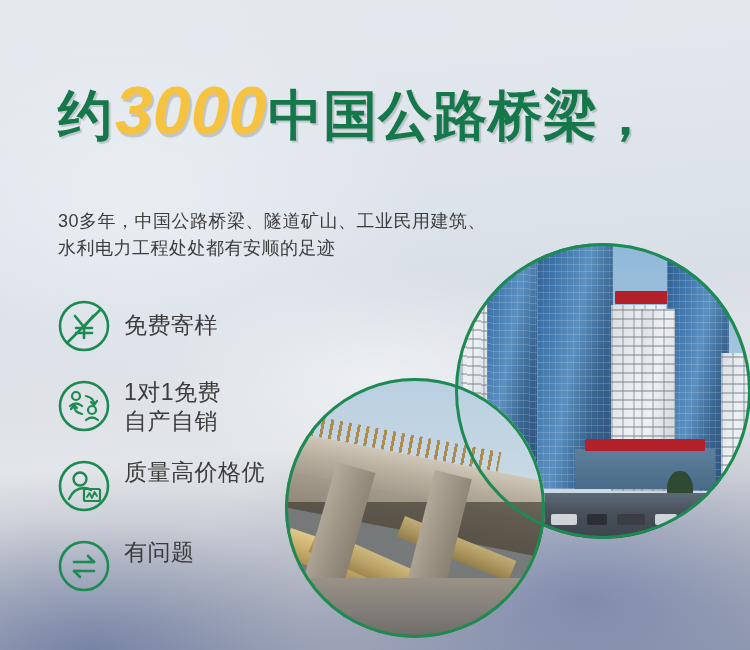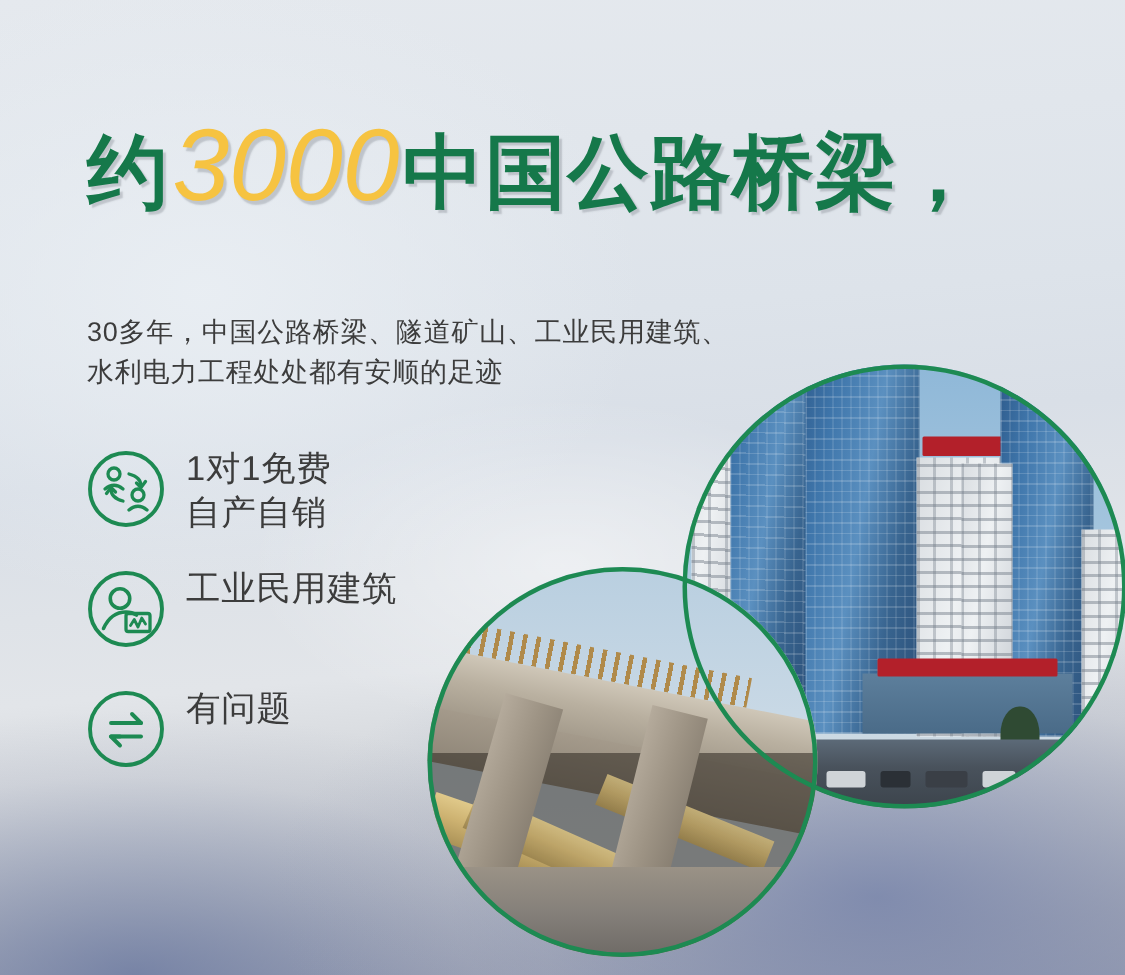--- a/index.html
+++ b/index.html
@@ -56,21 +56,21 @@
   }
   .hl-line1 {
     font-size: 54px;
     font-weight: bold;
     color: #15784a;
     letter-spacing: 1px;
     text-shadow: 2px 2px 1px rgba(120,125,135,0.35);
   }
   .hl-num {
     font-size: 68px;
-    font-weight: normal;
+    font-weight: bold;
     font-style: italic;
     color: #f6c341;
     letter-spacing: 0px;
     padding: 0 2px;
     text-shadow: 2px 3px 1px rgba(120,125,135,0.35);
   }
   .hl-line2 {
     display: block;
     margin-top: 8px;
     font-size: 54px;
@@ -318,20 +318,35 @@
     <span class="hl-line1">约</span><span class="hl-num">3000</span><span class="hl-line1">中国公路桥梁，</span>
   </div>
 
   <div class="subtitle">
     <div>30多年，中国公路桥梁、隧道矿山、工业民用建筑、</div>
     <div>水利电力工程处处都有安顺的足迹</div>
   </div>
 
   <div class="features">
 
+    <div class="feature single">
+      <span class="ficon">
+        <svg viewBox="0 0 56 56" width="56" height="56">
+          <circle cx="28" cy="28" r="24" fill="none" stroke="#1d8a52" stroke-width="2.6"></circle>
+          <path d="M19 18 L28 29 L37 18" fill="none" stroke="#1d8a52" stroke-width="2.6" stroke-linecap="round"></path>
+          <line x1="28" y1="29" x2="28" y2="40" stroke="#1d8a52" stroke-width="2.6" stroke-linecap="round"></line>
+          <line x1="20" y1="30" x2="36" y2="30" stroke="#1d8a52" stroke-width="2.6" stroke-linecap="round"></line>
+          <line x1="20" y1="35" x2="36" y2="35" stroke="#1d8a52" stroke-width="2.6" stroke-linecap="round"></line>
+          <line x1="12" y1="44" x2="44" y2="12" stroke="#1d8a52" stroke-width="2.6" stroke-linecap="round"></line>
+        </svg>
+      </span>
+      <span class="ftext">
+        <span>免费寄样</span>
+      </span>
+    </div>
 
     <div class="feature">
       <span class="ficon">
         <svg viewBox="0 0 56 56" width="56" height="56">
           <circle cx="28" cy="28" r="24" fill="none" stroke="#1d8a52" stroke-width="2.6"></circle>
           <circle cx="20" cy="18" r="4" fill="none" stroke="#1d8a52" stroke-width="2.2"></circle>
           <path d="M14 28 q6 -5 12 0" fill="none" stroke="#1d8a52" stroke-width="2.2" stroke-linecap="round"></path>
           <circle cx="36" cy="32" r="4" fill="none" stroke="#1d8a52" stroke-width="2.2"></circle>
           <path d="M30 42 q6 -5 12 0" fill="none" stroke="#1d8a52" stroke-width="2.2" stroke-linecap="round"></path>
           <path d="M30 18 q8 2 8 8" fill="none" stroke="#1d8a52" stroke-width="2.2" stroke-linecap="round"></path>
@@ -350,21 +365,21 @@
       <span class="ficon">
         <svg viewBox="0 0 56 56" width="56" height="56">
           <circle cx="28" cy="28" r="24" fill="none" stroke="#1d8a52" stroke-width="2.6"></circle>
           <circle cx="24" cy="21" r="6.5" fill="none" stroke="#1d8a52" stroke-width="2.4"></circle>
           <path d="M13 41 q5 -11 15 -11 q4 0 7 2" fill="none" stroke="#1d8a52" stroke-width="2.4" stroke-linecap="round"></path>
           <rect x="28" y="31" width="16" height="12" rx="1.5" fill="none" stroke="#1d8a52" stroke-width="2.2"></rect>
           <path d="M31 39 L33.5 35 L36 40 L38.5 34 L41 38" fill="none" stroke="#1d8a52" stroke-width="1.9" stroke-linecap="round" stroke-linejoin="round"></path>
         </svg>
       </span>
       <span class="ftext">
-        <span class="l2">工业民用建筑</span>
+        <span class="l2">质量高价格优</span>
       </span>
     </div>
 
     <div class="feature">
       <span class="ficon">
         <svg viewBox="0 0 56 56" width="56" height="56">
           <circle cx="28" cy="28" r="24" fill="none" stroke="#1d8a52" stroke-width="2.6"></circle>
           <path d="M18 24 L38 24" fill="none" stroke="#1d8a52" stroke-width="2.6" stroke-linecap="round"></path>
           <path d="M32 18 L38 24 L32 24" fill="none" stroke="#1d8a52" stroke-width="2.6" stroke-linecap="round" stroke-linejoin="round"></path>
           <path d="M38 33 L18 33" fill="none" stroke="#1d8a52" stroke-width="2.6" stroke-linecap="round"></path>

